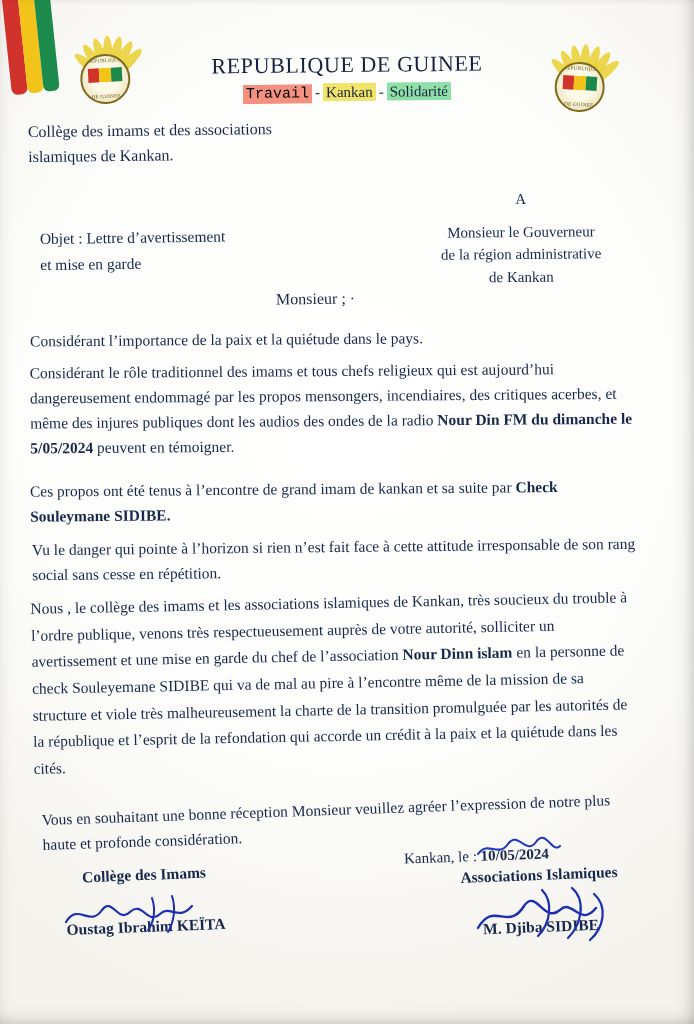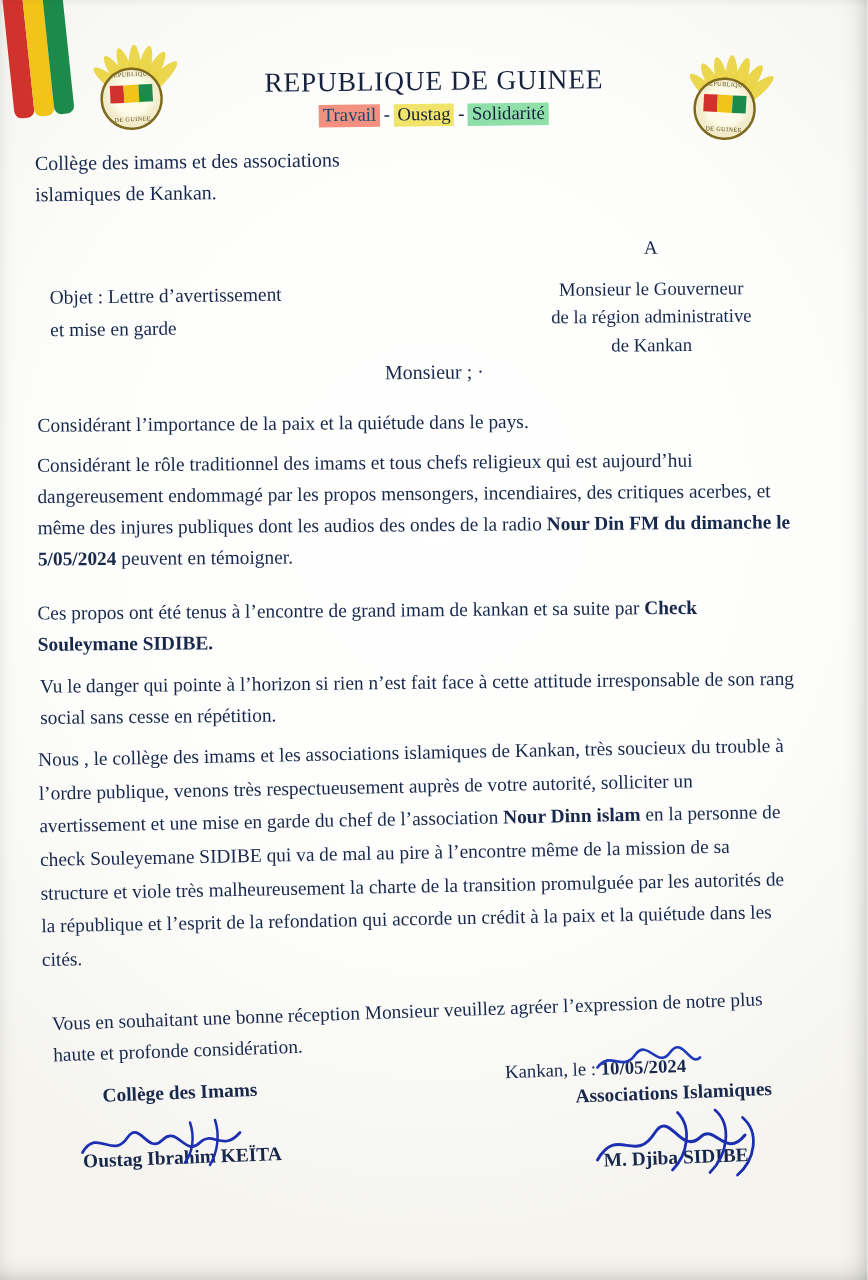--- a/index.html
+++ b/index.html
@@ -132,21 +132,21 @@
   }
   .motto {
     position: absolute;
     left: 0; right: 0;
     top: 84px;
     text-align: center;
     font-size: 15px;
     transform: rotate(-0.6deg);
   }
   .motto span { padding: 1px 3px; }
-  .motto .m1 { background: #f3907f; color: #0c4a6e; }
+  .motto .m1 { background: #f3907f; color: #000000; font-family: Liberation Mono, monospace; }
   .motto .m2 { background: #f0e46a; color: #16213d; }
   .motto .m3 { background: #8fe0a8; color: #16213d; }
   .motto .dash { color: #16213d; }
 
   
   .hand {
     font-family: "Liberation Serif", serif;
     color: #18284c;
   }
   .sender {
@@ -173,21 +173,21 @@
     position: absolute;
     left: 40px;
     top: 224px;
     width: 300px;
     font-size: 15.5px;
     line-height: 1.7;
     transform: rotate(-0.8deg);
   }
   .salutation {
     position: absolute;
-    left: 308px;
+    left: 276px;
     top: 290px;
     font-size: 16px;
     transform: rotate(-0.6deg);
     font-family: Liberation Serif, serif;
   }
 
   .para {
     position: absolute;
     left: 30px;
     width: 608px;
@@ -276,21 +276,21 @@
           <i></i>
           <i></i>
           <i></i>
         </div>
       <div class="txt">DE GUINEE</div>
     </div>
   </div>
 
   <div class="republic">REPUBLIQUE DE GUINEE</div>
   <div class="motto">
-    <span class="m1">Travail</span><span class="dash">-</span><span class="m2">Oustag</span><span class="dash">-</span><span class="m3">Solidarité</span>
+    <span class="m1">Travail</span><span class="dash">-</span><span class="m2">Kankan</span><span class="dash">-</span><span class="m3">Solidarité</span>
   </div>
 
   <div class="sender hand">
     <div>Collège des imams et des associations</div>
     <div>islamiques de  Kankan.</div>
   </div>
 
   <div class="to-block hand">
     <div class="a-line">A</div>
     <div>Monsieur le Gouverneur</div>

